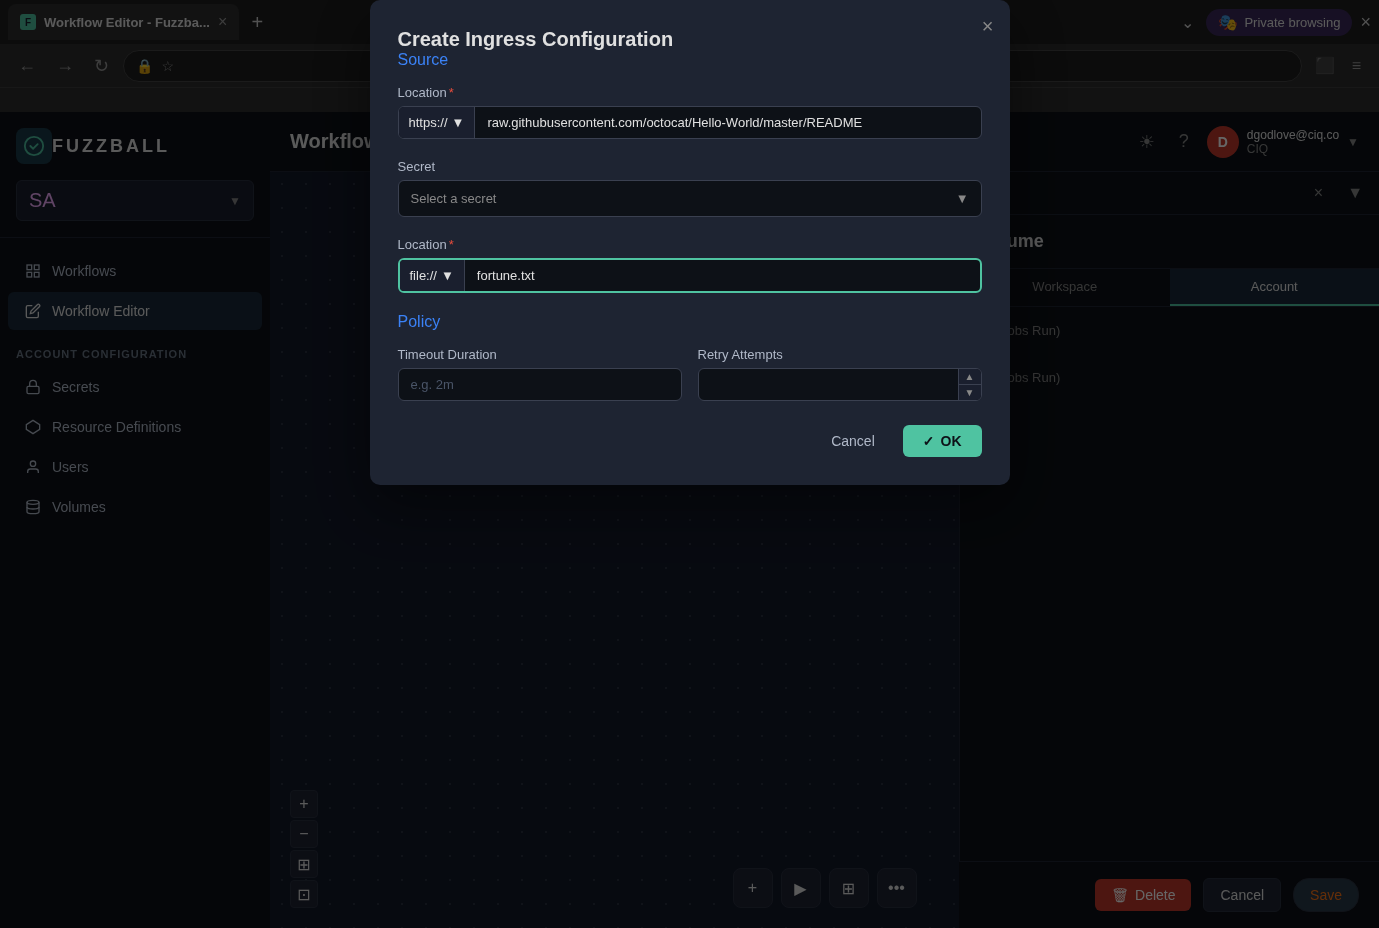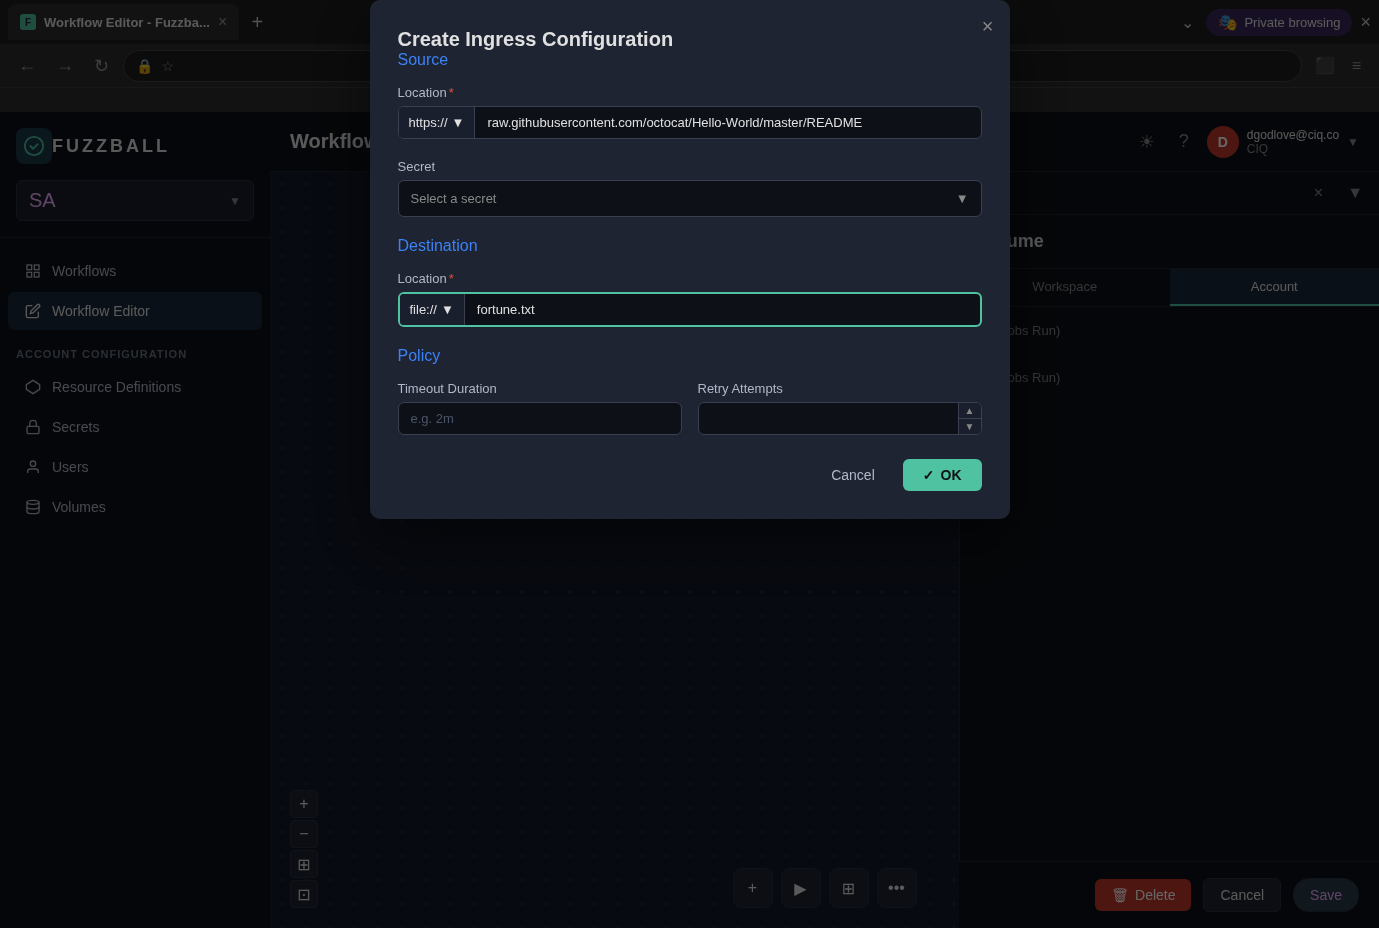--- a/index.html
+++ b/index.html
@@ -81,21 +81,21 @@
     .canvas-btn { width: 40px; height: 40px; background: #1e2432; border-radius: 8px; border: 1px solid #2a3040; color: #e0e0e0; cursor: pointer; display: flex; align-items: center; justify-content: center; font-size: 16px; }
 
     
     .zoom-controls { position: absolute; left: 20px; bottom: 20px; display: flex; flex-direction: column; gap: 2px; }
     .zoom-btn { width: 28px; height: 28px; background: #1e2432; border: 1px solid #2a3040; color: #e0e0e0; cursor: pointer; display: flex; align-items: center; justify-content: center; font-size: 16px; border-radius: 4px; }
 
     
     .bottom-action-bar { position: absolute; bottom: 0; right: 0; width: 420px; padding: 16px 20px; border-top: 1px solid #1e2432; display: flex; align-items: center; justify-content: flex-end; gap: 12px; background: #0d1117; }
     .btn-delete { background: #c0392b; color: white; border: none; border-radius: 6px; padding: 8px 16px; cursor: pointer; font-size: 14px; display: flex; align-items: center; gap: 6px; }
     .btn-cancel { background: #1e2432; color: #e0e0e0; border: 1px solid #2a3040; border-radius: 6px; padding: 8px 16px; cursor: pointer; font-size: 14px; }
-    .btn-save { background: #2a3a4a; color: #f0abfc; border: 1px solid #2a3040; border-radius: 16px; padding: 8px 16px; cursor: pointer; font-size: 14px; }
+    .btn-save { background: #2a3a4a; color: #f97316; border: 1px solid #2a3040; border-radius: 16px; padding: 8px 16px; cursor: pointer; font-size: 14px; }
 
     
     .modal-overlay { position: fixed; inset: 0; background: rgba(0,0,0,0.6); display: flex; align-items: flex-start; justify-content: center; z-index: 1000; }
     .modal { background: #1e2432; border-radius: 10px; width: 640px; padding: 28px; position: relative; box-shadow: 0 20px 60px rgba(0,0,0,0.5); }
     .modal-title { font-size: 20px; font-weight: 600; color: #e0e0e0; margin-bottom: 24px; }
     .modal-close { position: absolute; top: 16px; right: 16px; background: none; border: none; color: #888; cursor: pointer; font-size: 20px; line-height: 1; }
 
     .modal-section-title { font-size: 16px; font-weight: 400; color: #3b82f6; margin-bottom: 16px; }
     .field-label { font-size: 13px; color: #b0b8c8; margin-bottom: 6px; }
     .required-star { color: #e74c3c; margin-left: 2px; }
@@ -203,33 +203,33 @@
             </svg>
         </span>
         <span>Workflow Editor</span>
       </div>
 
       <div class="sidebar-section-label">ACCOUNT CONFIGURATION</div>
 
       <div class="sidebar-item">
         <span class="sidebar-item-icon">
           <svg width="16" height="16" viewBox="0 0 24 24" fill="none" stroke="currentColor" stroke-width="2">
-              <polygon points="12 2 22 8.5 22 15.5 12 22 2 15.5 2 8.5 12 2"></polygon>
-            </svg>
-        </span>
-        <span>Resource Definitions</span>
-      </div>
-      <div class="sidebar-item">
-        <span class="sidebar-item-icon">
-          <svg width="16" height="16" viewBox="0 0 24 24" fill="none" stroke="currentColor" stroke-width="2">
               <rect x="3" y="11" width="18" height="11" rx="2" ry="2"></rect>
               <path d="M7 11V7a5 5 0 0110 0v4"></path>
             </svg>
         </span>
         <span>Secrets</span>
+      </div>
+      <div class="sidebar-item">
+        <span class="sidebar-item-icon">
+          <svg width="16" height="16" viewBox="0 0 24 24" fill="none" stroke="currentColor" stroke-width="2">
+              <polygon points="12 2 22 8.5 22 15.5 12 22 2 15.5 2 8.5 12 2"></polygon>
+            </svg>
+        </span>
+        <span>Resource Definitions</span>
       </div>
       <div class="sidebar-item">
         <span class="sidebar-item-icon">
           <svg width="16" height="16" viewBox="0 0 24 24" fill="none" stroke="currentColor" stroke-width="2">
               <path d="M20 21v-2a4 4 0 00-4-4H8a4 4 0 00-4 4v2"></path>
               <circle cx="12" cy="7" r="4"></circle>
             </svg>
         </span>
         <span>Users</span>
       </div>
@@ -335,21 +335,20 @@
     <div class="field-group">
       <div class="field-label">Secret</div>
       <div class="secret-select">
         <span>Select a secret</span>
         <span>▼</span>
       </div>
     </div>
 
     
     <div class="field-group">
-      <div class="modal-section-title">Destination</div>
       <div class="field-label">
         <span>Location</span><span class="required-star">*</span>
       </div>
       <div class="destination-url-row">
         <div class="dest-protocol-select">
           <span>file://</span>
           <span>▼</span>
         </div>
         <input class="dest-path-input" type="text" value="fortune.txt" style="">
       </div>

